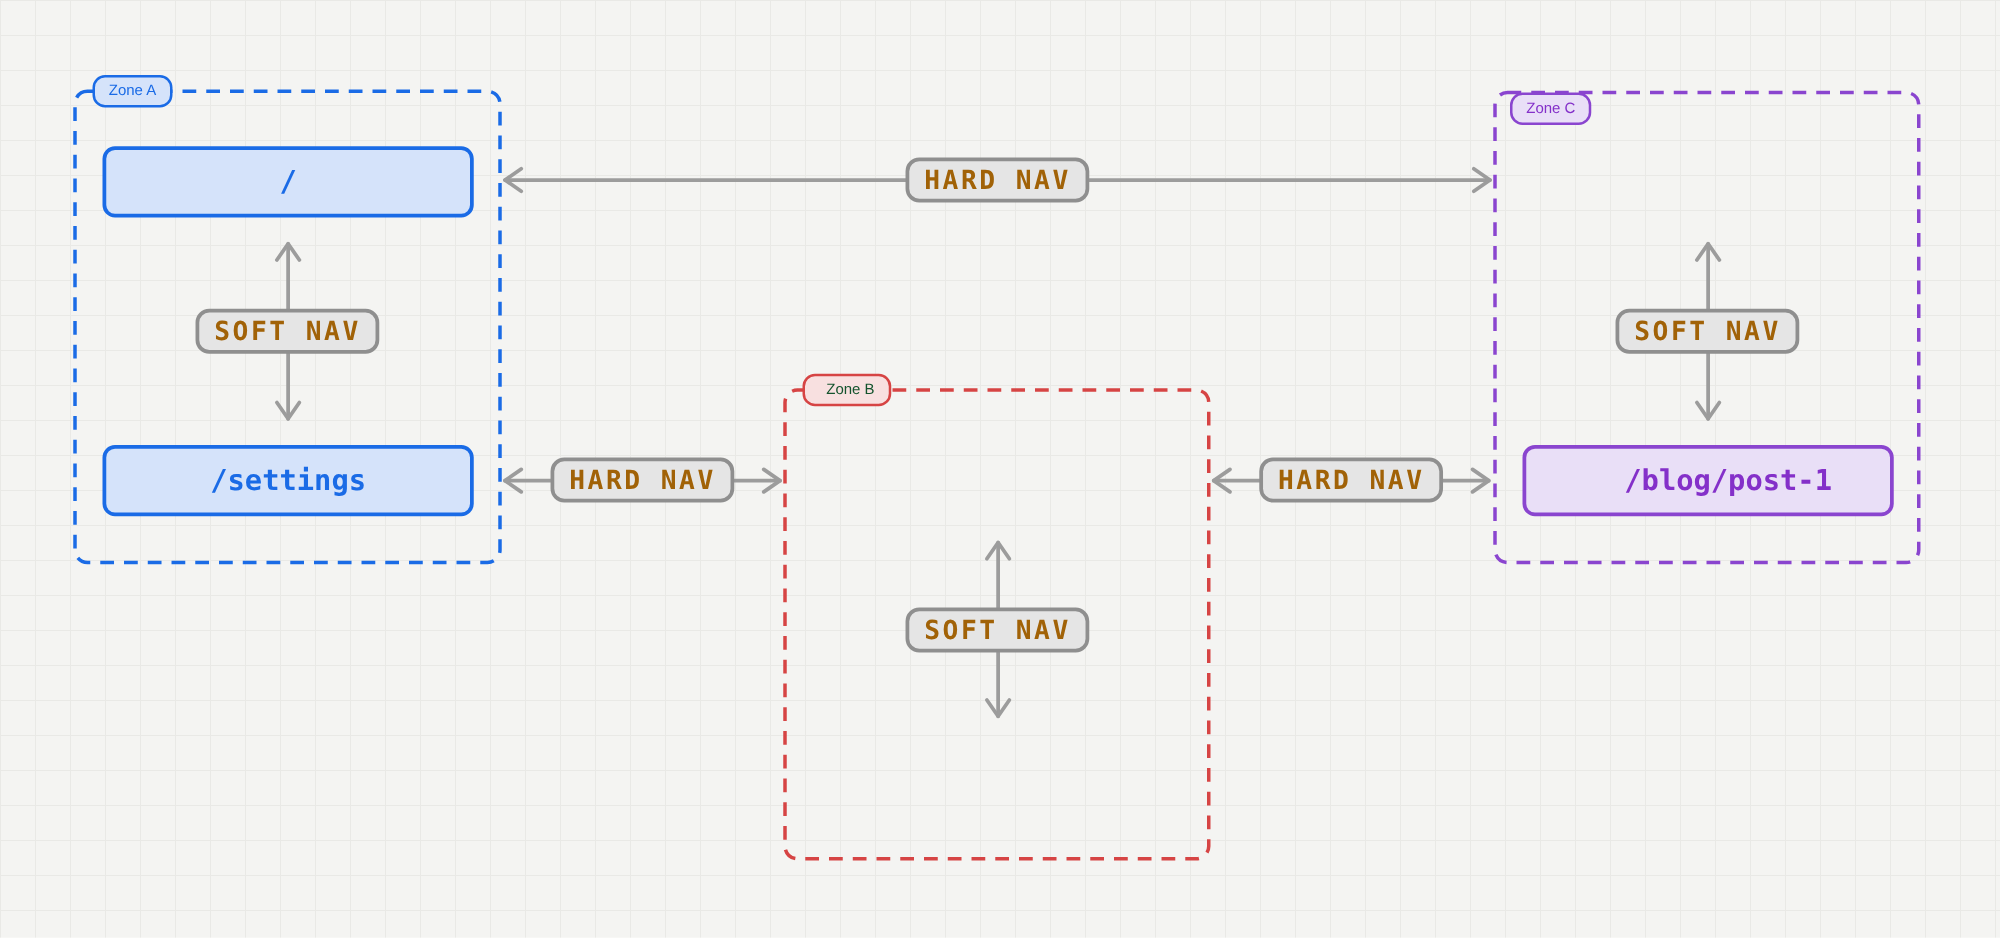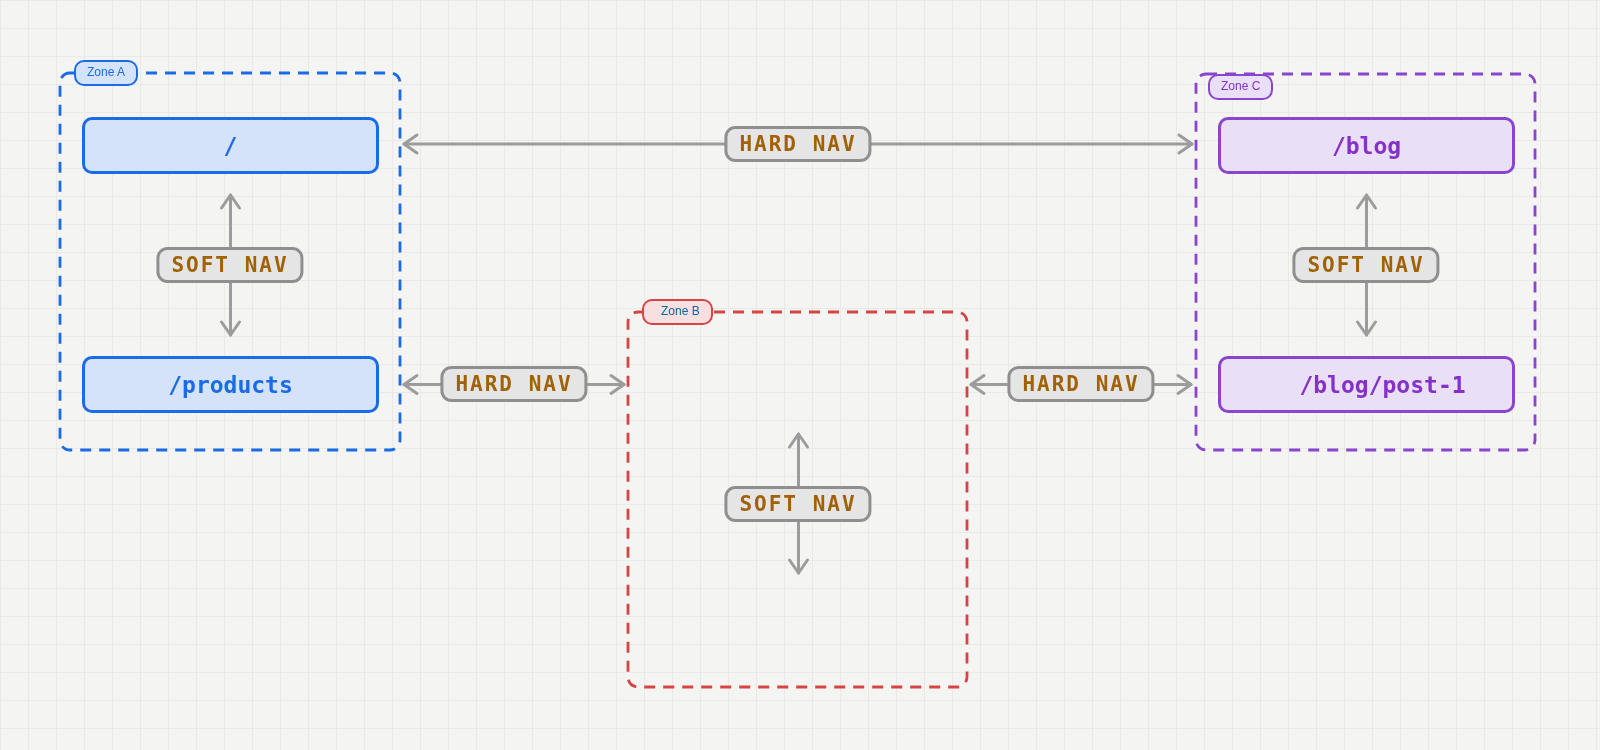--- a/index.html
+++ b/index.html
@@ -27,21 +27,21 @@
   .node.blue   { background:#d5e3fa; border-color:#1a6be6; color:#1a6be6; }
   .node.red    { background:#f8e0e0; border-color:#d64444; color:#cc3030; }
   .node.purple { background:#e9dff7; border-color:#8a45cf; color:#8430c9; }
 
   .zone-label {
     position:absolute; box-sizing:border-box;
     border:2.5px solid; border-radius:10px; padding:3px 11px;
     font-size:12px; line-height:1.3; white-space:nowrap;
   }
   .zone-label.blue   { background:#d5e3fa; border-color:#1a6be6; color:#1a6be6; }
-  .zone-label.red    { background:#f8e0e0; border-color:#d64444; color:#0369a1;padding-left:17px; }
+  .zone-label.red    { background:#f8e0e0; border-color:#d64444; color:#14532d;padding-left:17px; }
   .zone-label.purple { background:#e9dff7; border-color:#8a45cf; color:#8430c9; }
 
   .nav-label {
     position:absolute; transform:translate(-50%,-50%);
     background:#e5e5e5; border:3px solid #8f8f8f; border-radius:11px;
     color:#a16207; font-family:"DejaVu Sans Mono", monospace;
     font-weight:bold; font-size:21px; letter-spacing:2px;
     padding:3px 12px; white-space:nowrap;
   }
 </style>
@@ -81,24 +81,23 @@
       <path d="M1357.5,208 L1366.5,195 L1375.5,208"></path>
       <path d="M1357.5,322 L1366.5,335 L1375.5,322"></path>
     </g>
   </svg>
 
   <div class="zone-label blue" style="left:74px; top:60px;">Zone A</div>
   <div class="zone-label red" style="left:642px; top:299px;">Zone B</div>
   <div class="zone-label purple" style="left:1208px; top:74px;">Zone C</div>
 
   <div class="node blue" style="left:82px; top:117px;">/</div>
-  <div class="node blue" style="left:82px; top:356px;">/products</div>
+  <div class="node blue" style="left:82px; top:356px;">/settings</div>
 
 
-  <div class="node purple" style="left:1218px; top:117px;">/blog</div>
   <div class="node purple" style="left:1218px; top:356px;padding-left:32px;">/blog/post-1</div>
 
   <div class="nav-label" style="left:798px; top:144px;">HARD NAV</div>
   <div class="nav-label" style="left:514px; top:384px;">HARD NAV</div>
   <div class="nav-label" style="left:1081px; top:384px;">HARD NAV</div>
 
   <div class="nav-label" style="left:230px; top:265px;">SOFT NAV</div>
   <div class="nav-label" style="left:798px; top:504px;">SOFT NAV</div>
   <div class="nav-label" style="left:1366px; top:265px;">SOFT NAV</div>
 

